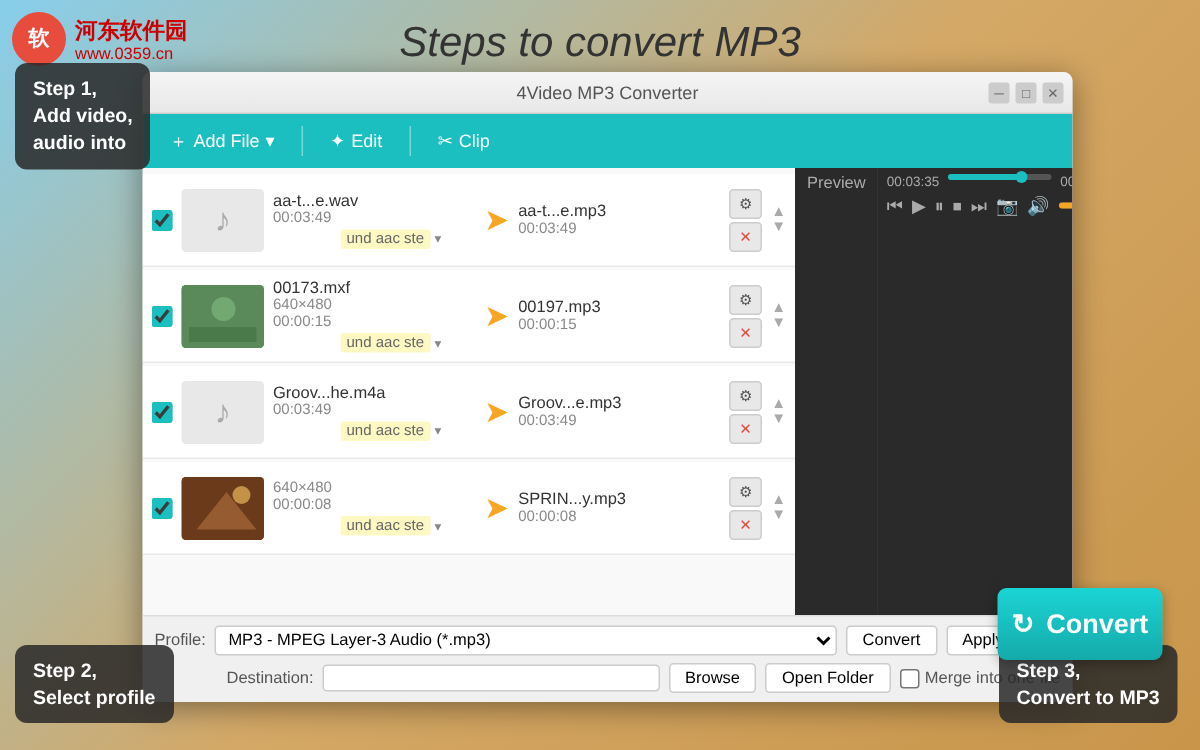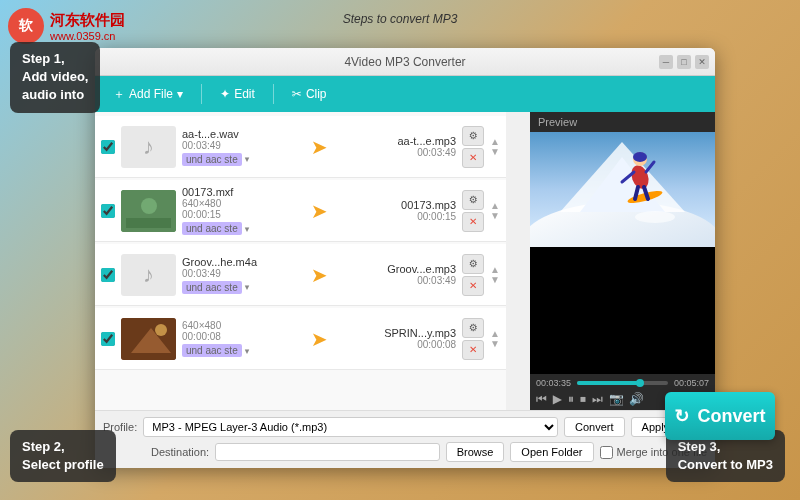--- a/index.html
+++ b/index.html
@@ -42,21 +42,21 @@
     .watermark-url {
       color: #cc0000;
       font-size: 11px;
     }
 
     .page-title {
       position: absolute;
       top: 12px;
       left: 50%;
       transform: translateX(-50%);
-      font-size: 12px;
+      font-size: 28px;
       color: #333;
       font-style: italic;
       font-weight: normal;
       z-index: 5;
     }
 
     
     .step-annotation {
       position: absolute;
       background: rgba(40,40,40,0.85);
@@ -220,34 +220,34 @@
     }
     .file-format-row {
       display: flex;
       align-items: center;
       gap: 3px;
       margin-top: 2px;
     }
     .format-tag {
       font-size: 10px;
       color: #666;
-      background: #c4b5fd;
+      background: #fef9c3;
       padding: 1px 4px;
       border-radius: 2px;
+      margin-left: 45px;
     }
 
     .arrow-icon {
       color: #f5a623;
       font-size: 20px;
       flex-shrink: 0;
     }
 
     .output-info {
       min-width: 90px;
-      text-align: right;
     }
 
     .item-actions {
       display: flex;
       flex-direction: column;
       gap: 2px;
     }
     .action-btn-small {
       width: 22px;
       height: 20px;
@@ -273,44 +273,43 @@
       color: #aaa;
       line-height: 1;
       padding: 0;
     }
 
     
     .preview-panel {
       width: 185px;
       background: #b91c1c;
       display: flex;
-      flex-direction: column;
+      flex-direction: row;
       flex-shrink: 0;
-      margin-left: 24px;
     }
     .preview-label {
       color: #aaa;
       font-size: 11px;
       padding: 4px 8px;
       background: #2a2a2a;
     }
     .preview-video {
       flex: 1;
       position: relative;
       overflow: hidden;
       background: #000;
     }
 
     .preview-controls {
       background: #2a2a2a;
       padding: 4px 6px;
     }
     .time-bar-row {
       display: flex;
-      align-items: center;
+      align-items: flex-start;
       gap: 6px;
       margin-bottom: 4px;
     }
     .time-text {
       color: #aaa;
       font-size: 9px;
     }
     .progress-bar {
       flex: 1;
       height: 4px;
@@ -553,21 +552,21 @@
           <div class="file-name">00173.mxf</div>
           <div class="file-meta">640×480</div>
           <div class="file-meta">00:00:15</div>
           <div class="file-format-row">
             <span class="format-tag">und aac ste</span>
             <span style="font-size:9px; color:#888;">▾</span>
           </div>
         </div>
         <div class="arrow-icon">➤</div>
         <div class="output-info file-info">
-          <div class="file-name">00173.mp3</div>
+          <div class="file-name">00197.mp3</div>
           <div class="file-meta">00:00:15</div>
         </div>
         <div class="item-actions">
           <button class="action-btn-small">⚙</button>
           <button class="action-btn-small" style="color:#e74c3c;">✕</button>
         </div>
         <div class="item-chevrons">
           <button class="chev-btn">▲</button>
           <button class="chev-btn">▼</button>
         </div>

